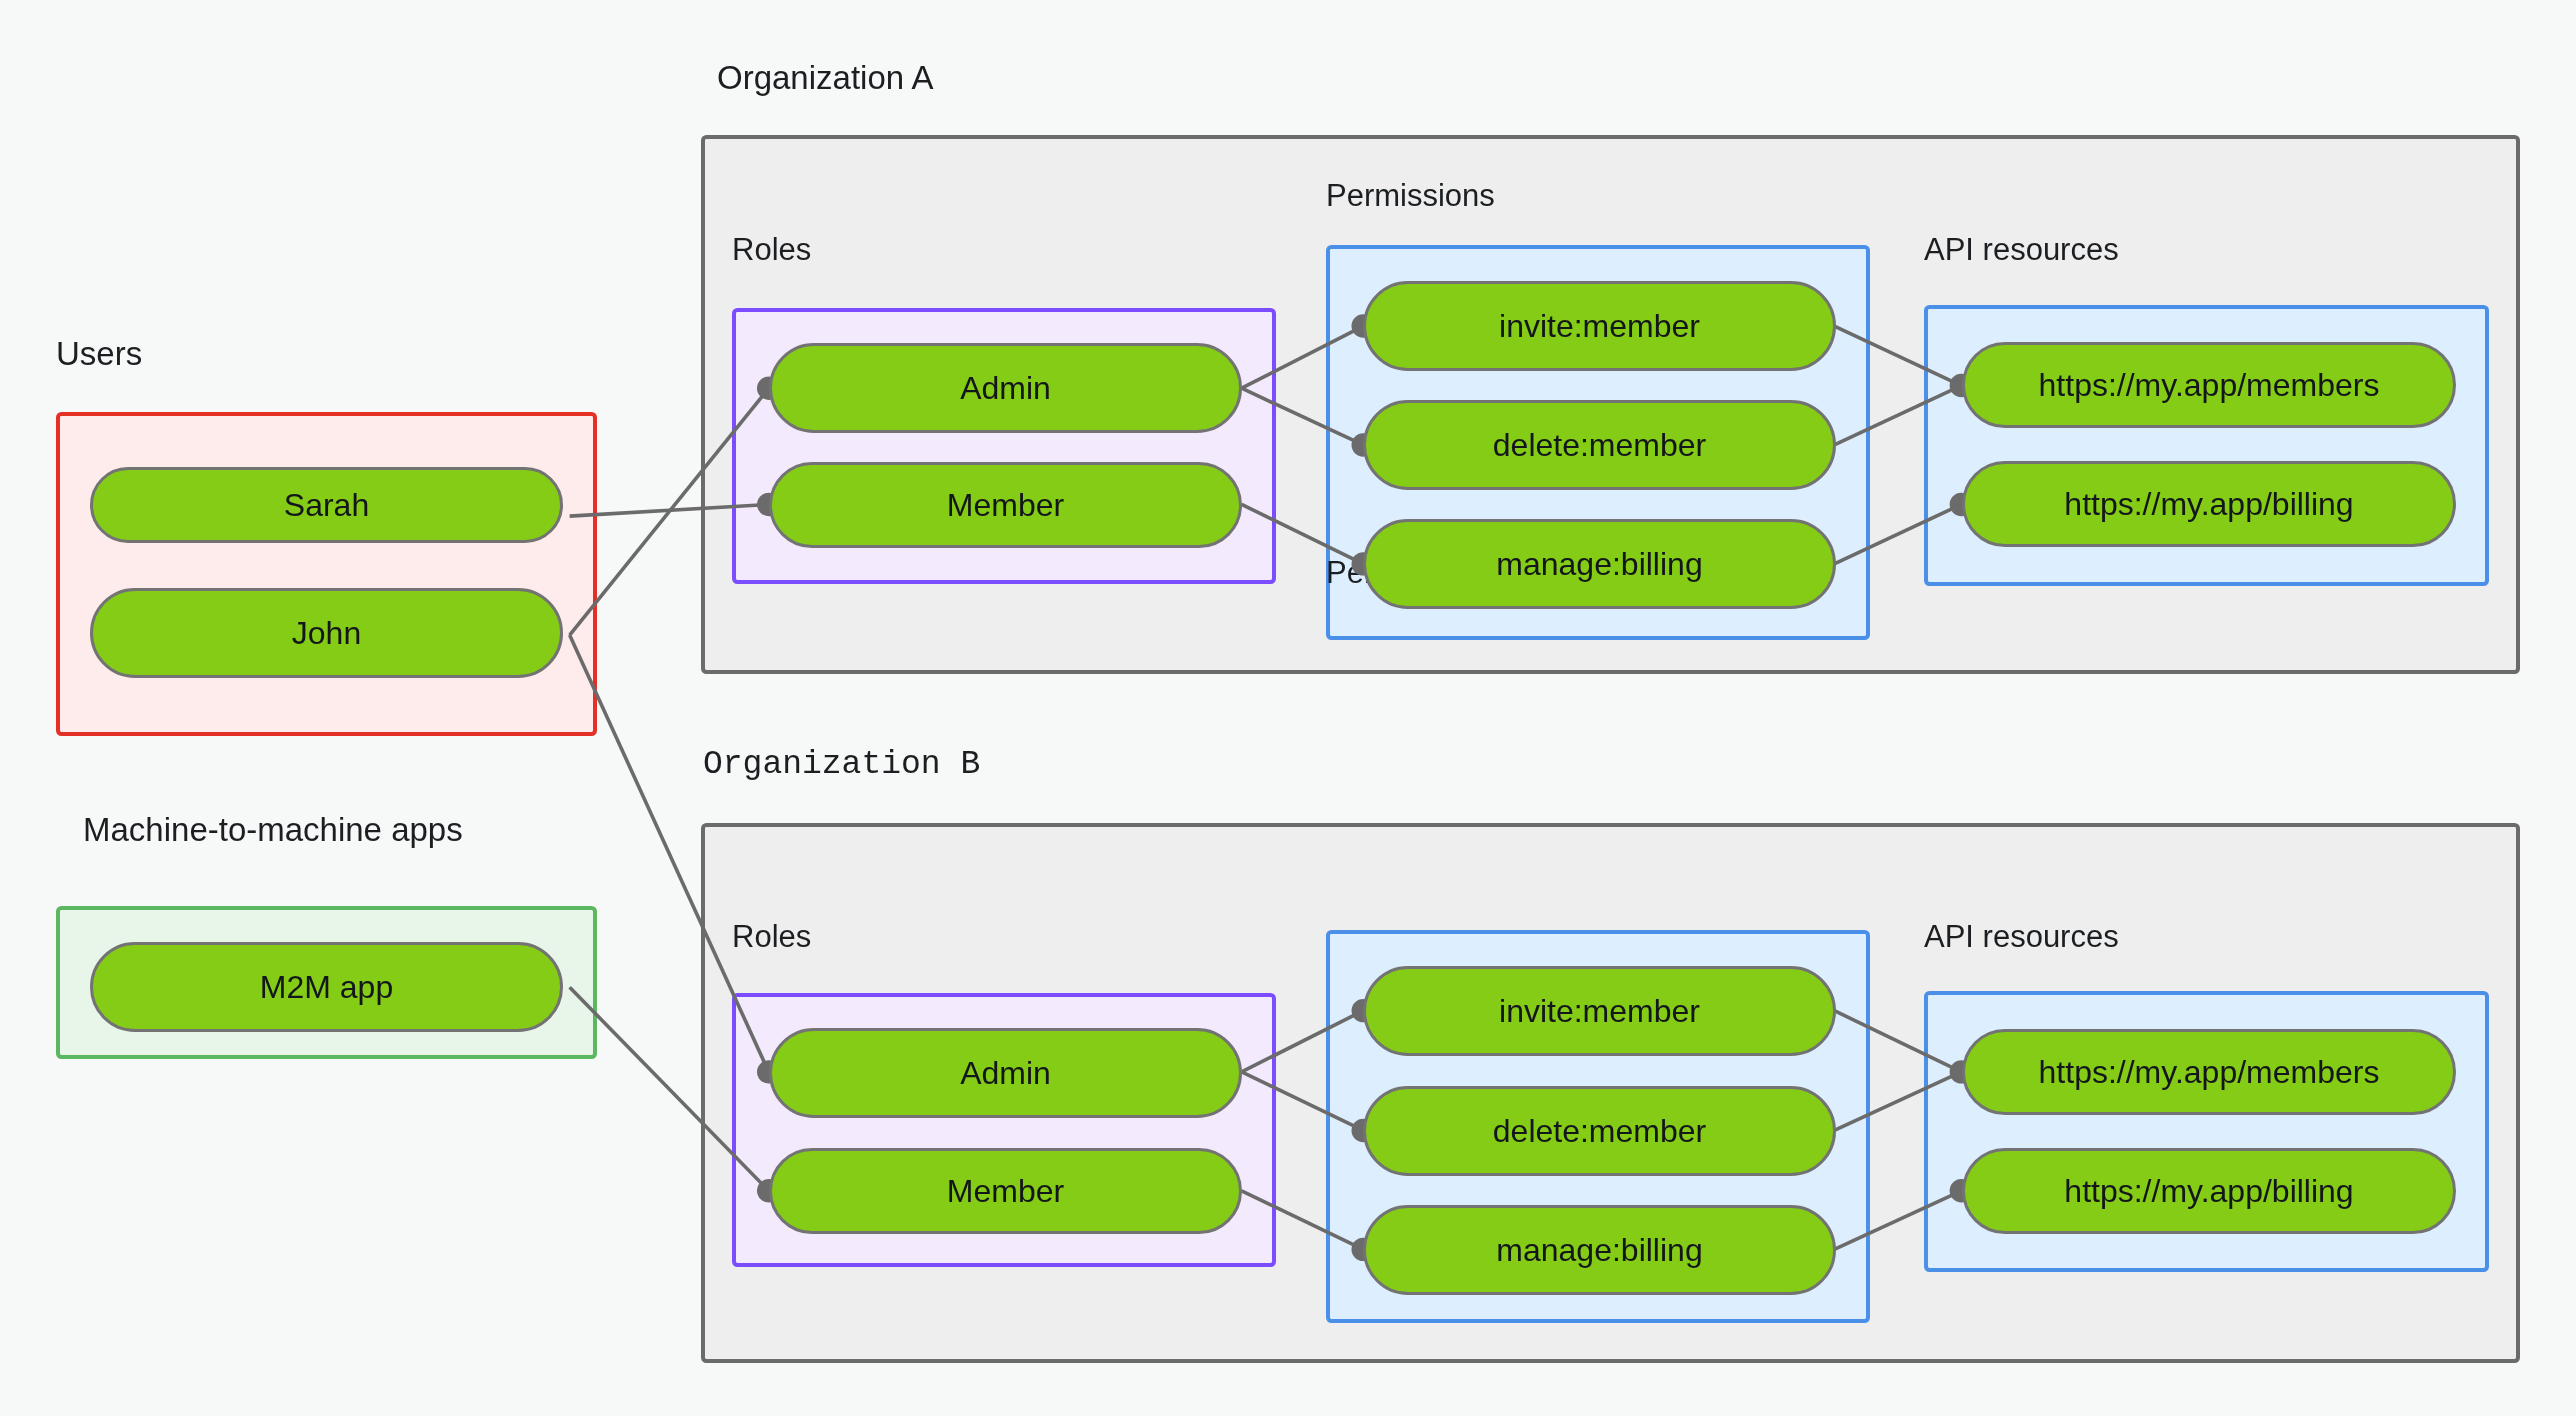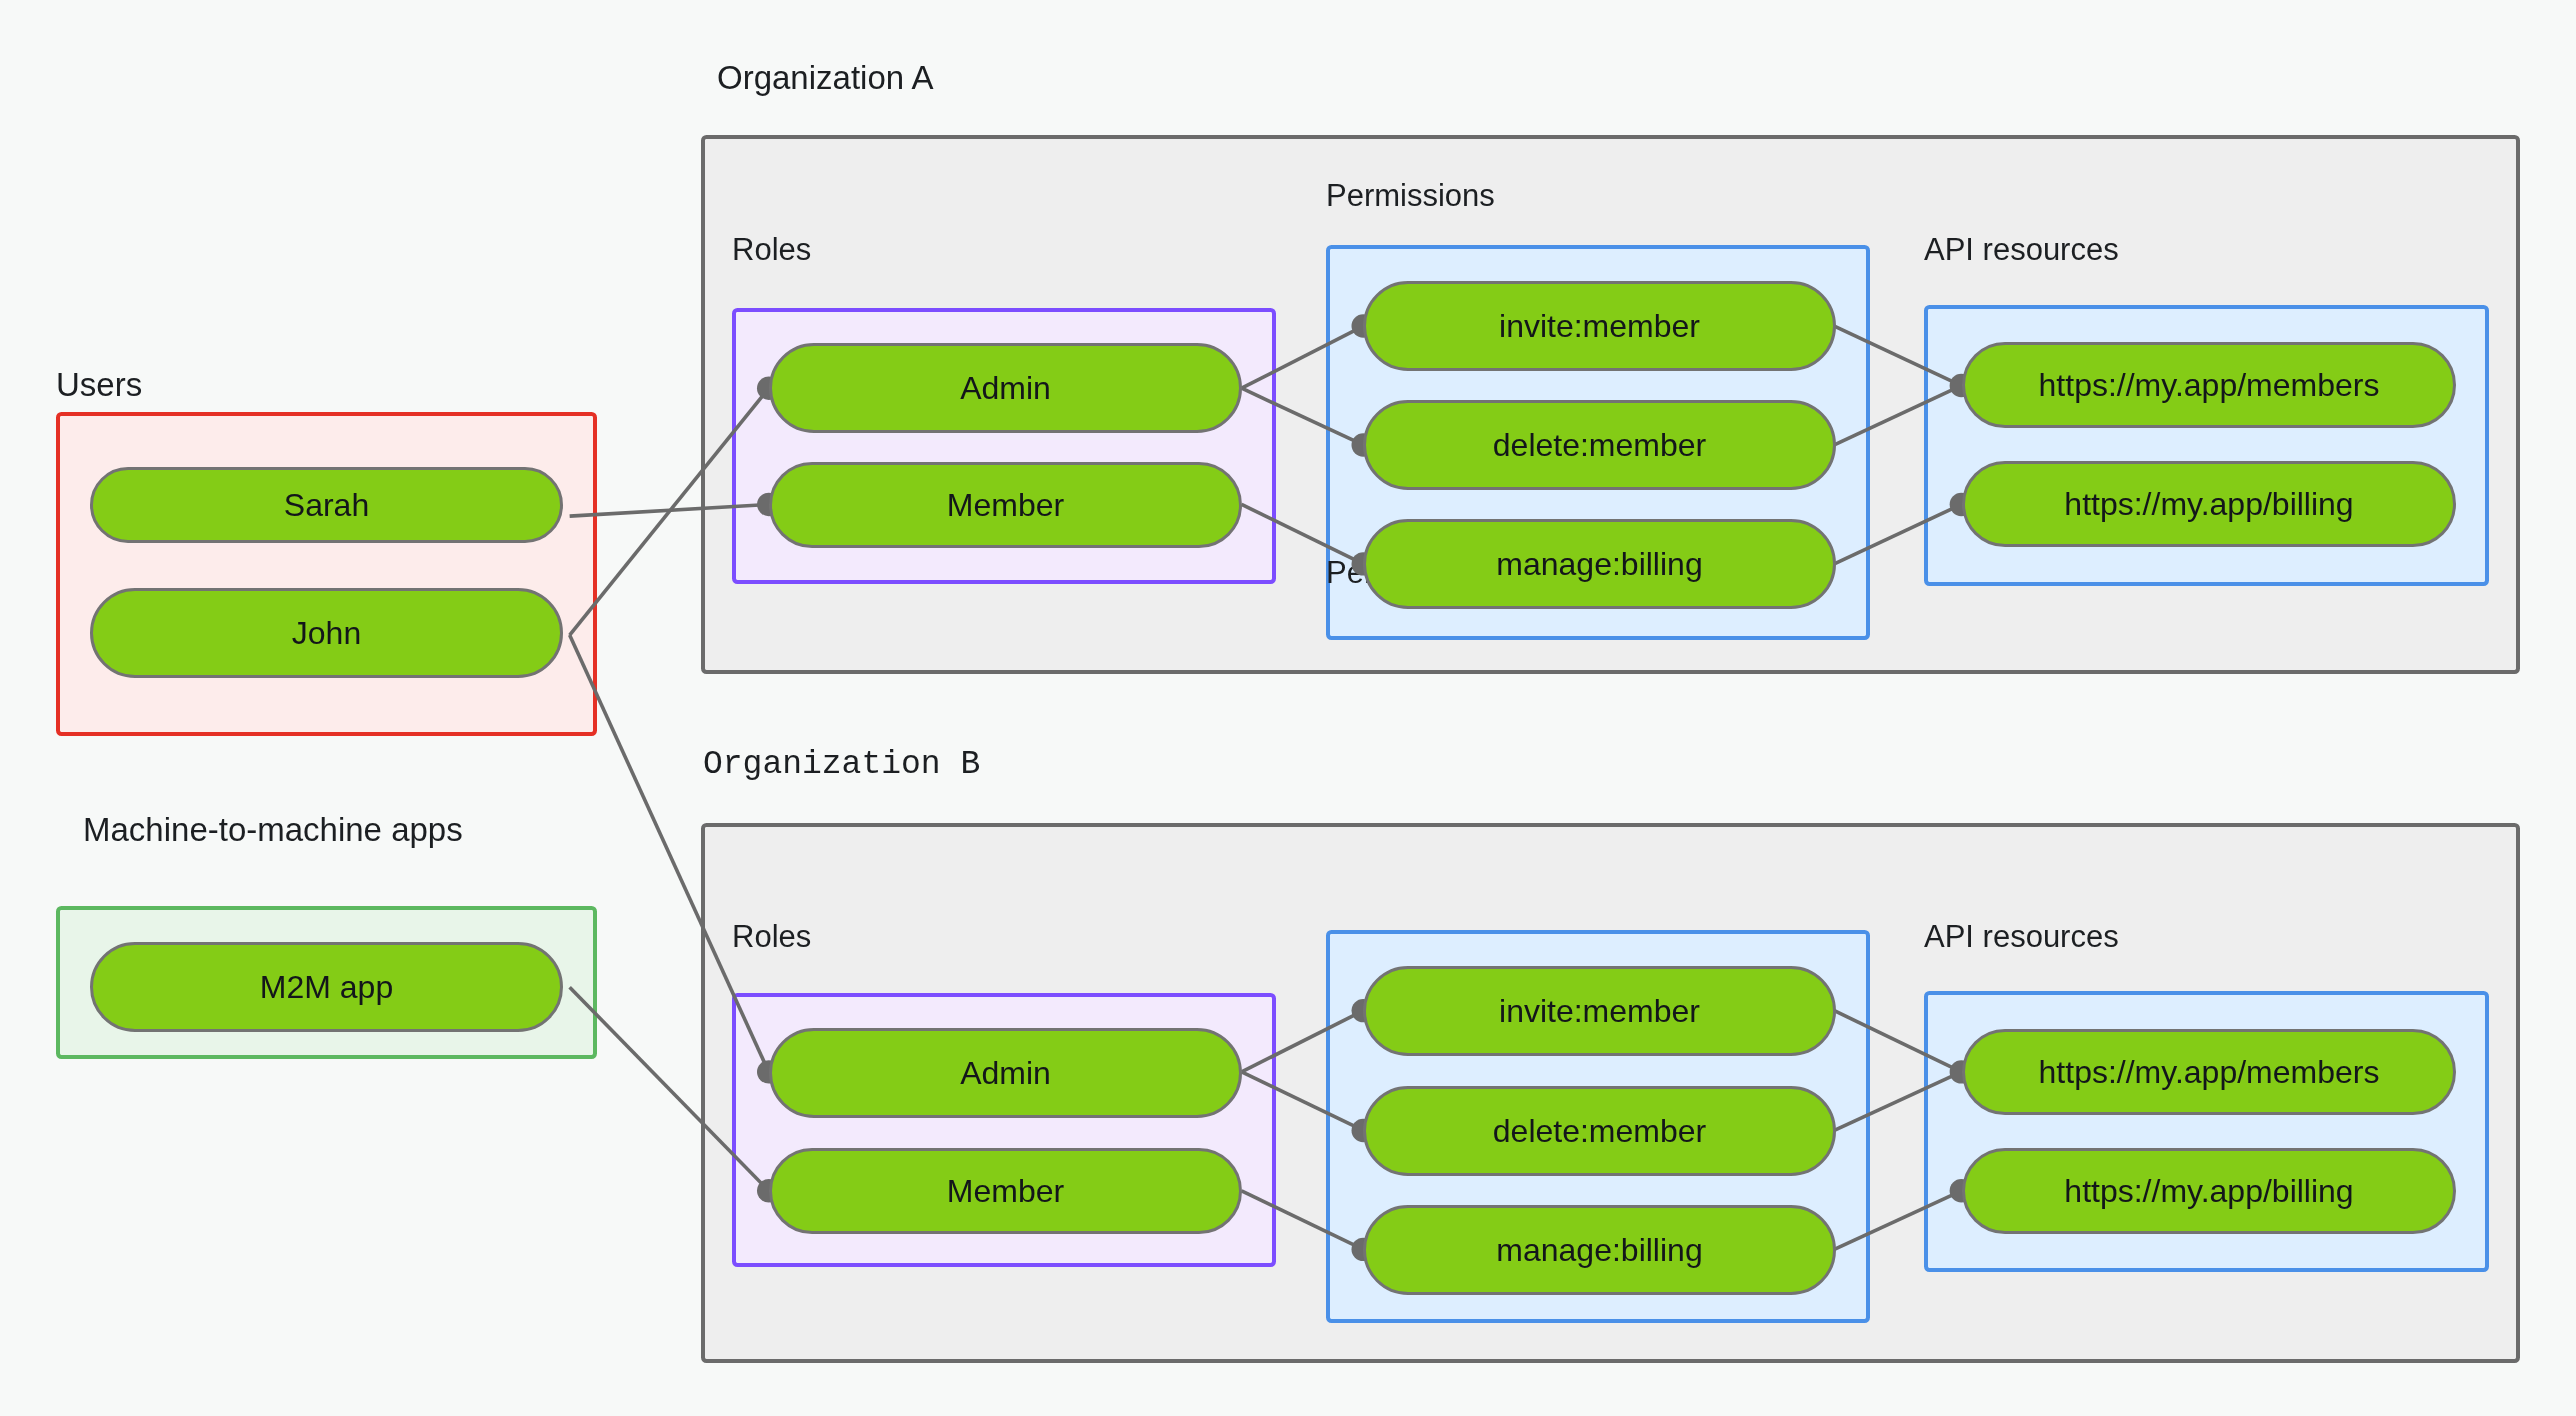--- a/index.html
+++ b/index.html
@@ -128,21 +128,21 @@
 
     <circle cx="853" cy="1190" r="13"></circle>
     <circle cx="853" cy="1322" r="13"></circle>
     <circle cx="1513" cy="1122" r="13"></circle>
     <circle cx="1513" cy="1255" r="13"></circle>
     <circle cx="1513" cy="1387" r="13"></circle>
     <circle cx="2177" cy="1190" r="13"></circle>
     <circle cx="2177" cy="1322" r="13"></circle>
   </svg>
 
-  <div class="caption" style="left:56px; top:337px;margin-top:31px;">Users</div>
+  <div class="caption" style="left:56px; top:337px;">Users</div>
 
   <div class="group grp-users" style="left:56px; top:412px; width:541px; height:324px;">
   </div>
   <div class="pill" style="left:90px; top:467px; width:473px; height:76px;">Sarah</div>
   <div class="pill" style="left:90px; top:588px; width:473px; height:90px;">John</div>
 
   <div class="caption" style="left:56px; top:813px;margin-left:27px;">Machine-to-machine apps</div>
 
   <div class="group grp-m2m" style="left:56px; top:906px; width:541px; height:153px;">
   </div>

